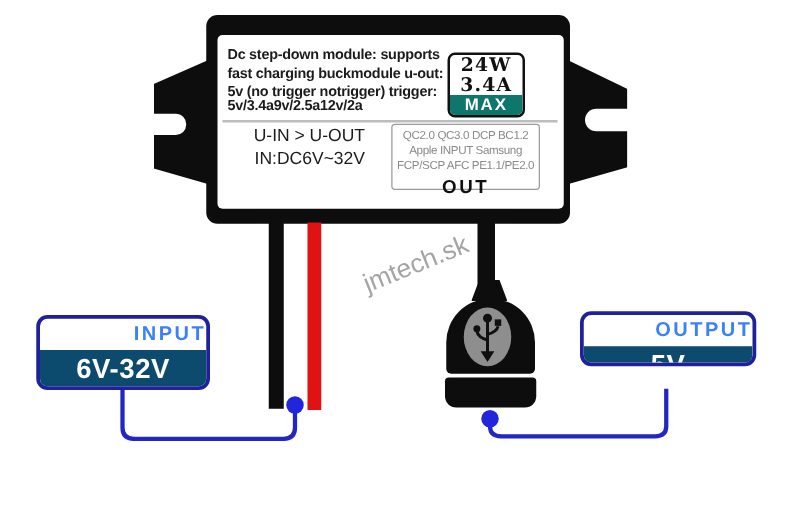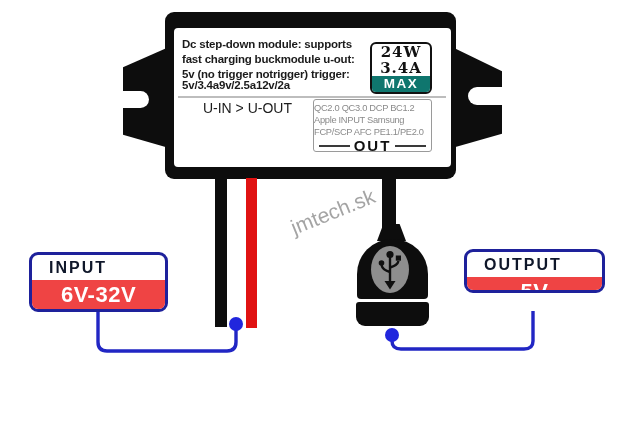--- a/index.html
+++ b/index.html
@@ -14,51 +14,51 @@
              clip-path:polygon(0% 0%,100% 24%,100% 86%,0% 100%);}
   #slot-left{left:121px;top:91px;width:28px;height:17px;background:#fff;border-radius:0 9px 9px 0;}
   #slot-right{left:468px;top:87px;width:36px;height:18px;background:#fff;border-radius:9px 0 0 9px;}
   #module-body{left:165px;top:12px;width:291px;height:167px;background:#0d0d0d;border-radius:9px;}
   #module-label{left:174px;top:28px;width:277px;height:139px;background:#ffffff;border-radius:4px;color:#1b1b1b;}
   .desc{left:8px;top:9px;font-size:11.5px;font-weight:700;line-height:15px;letter-spacing:-0.2px;white-space:nowrap;}
   #label-divider{left:4px;top:68px;width:268px;height:2px;background:#bdbdbd;}
   .io-line{left:0;width:118px;text-align:right;font-weight:400;font-size:14px;white-space:nowrap;}
   #io-1{top:72px;} #io-2{top:90px;} #io-3{top:107px;left:-4px;width:126px;}
   
-  #rating-badge{left:196px;top:14px;width:62px;height:52px;background:#fff;border:2px solid #111;
+  #rating-badge{left:184px;top:14px;width:62px;height:52px;background:#fff;border:2px solid #111;
                 border-radius:6px;box-sizing:border-box;overflow:hidden;text-align:center;}
   .badge-num{font-family:"DejaVu Serif",serif;font-weight:700;font-size:15px;line-height:16px;
              letter-spacing:1px;color:#111;white-space:nowrap;}
   #badge-max{background:#0f766e;color:#fff;font-weight:700;font-size:13.5px;line-height:16px;
              letter-spacing:1.5px;height:16px;}
   
   #protocol-box{left:139px;top:71px;width:119px;height:53px;border:1.5px solid #9a9a9a;border-radius:3px;
-                box-sizing:border-box;text-align:left;padding-top:2px;}
+                box-sizing:border-box;text-align:center;padding-top:2px;}
   .proto-line{font-size:9.3px;line-height:12px;color:#8a8a8a;letter-spacing:-0.3px;white-space:nowrap;}
-  #out-row{display:flex;align-items:center;gap:4px;padding:0 5px;margin-top:0px;}
+  #out-row{display:flex;align-items:center;gap:4px;padding:0 5px;margin-top:0px;flex-direction:column;}
   .out-dash{flex:1;height:2px;background:#3a3a3a;}
   #out-text{font-weight:700;font-size:15px;letter-spacing:2px;color:#111;line-height:16px;}
   
   #wire-black{left:215px;top:178px;width:12px;height:149px;background:#0d0d0d;}
   #wire-red{left:246px;top:178px;width:11px;height:150px;background:#e01212;}
   #wire-usb{left:382px;top:178px;width:14px;height:52px;background:#0d0d0d;}
   #usb-flare{left:377px;top:224px;width:29px;height:17px;background:#0d0d0d;
              clip-path:polygon(22% 0,78% 0,100% 100%,0% 100%);}
   
   #usb-dome{left:357px;top:239px;width:71px;height:60px;background:#0d0d0d;border-radius:35px 35px 4px 4px;}
   #usb-collar{left:356px;top:302px;width:73px;height:24px;background:#0d0d0d;border-radius:3px 3px 9px 9px;}
   #usb-oval{left:371px;top:246px;width:38px;height:47px;background:#8e8e8e;border-radius:50%;}
   
   .tag{background:#fff;border:3px solid #1e219b;border-radius:9px;box-sizing:border-box;
        overflow:hidden;display:flex;flex-direction:column;}
   #input-tag{left:29px;top:252px;width:139px;height:60px;}
   #output-tag{left:464px;top:249px;width:141px;height:44px;}
-  .tag-title{height:25px;line-height:25px;text-align:left;color:#0f172a;font-weight:700;
+  .tag-title{height:25px;line-height:25px;text-align:right;color:#3b82f6;font-weight:700;
              font-size:16px;letter-spacing:2px;margin-left:17px;}
-  .tag-value{flex:1;background:#ef4444;color:#fff;text-align:center;font-weight:800;
+  .tag-value{flex:1;background:#0c4a6e;color:#fff;text-align:center;font-weight:800;
              font-size:22px;line-height:29px;letter-spacing:0.5px;}
   
   #watermark{left:253px;top:200px;width:160px;text-align:center;color:#9b9b9b;font-size:21px;
              transform:rotate(-22deg);opacity:0.9;}
   #blue-overlay{left:0;top:0;width:637px;height:423px;pointer-events:none;}
 </style>
 </head>
 <body>
 
 <div id="stage">
@@ -70,20 +70,21 @@
   <div class="abs" id="module-body"></div>
 
   <div class="abs" id="module-label">
     <div class="abs desc" style="top:24px">fast charging buckmodule u-out:</div>
     <div class="abs desc" style="top:9px">Dc step-down module: supports</div>
     <div class="abs desc" style="top:39px">5v (no trigger notrigger) trigger:</div>
     <div class="abs desc" style="top:50px">5v/3.4a9v/2.5a12v/2a</div>
     <div class="abs" id="label-divider"></div>
 
     <div class="abs io-line" id="io-1">U-IN &gt; U-OUT</div>
+    <div class="abs io-line" id="io-2">IN:DC6V~32V</div>
 
     <div class="abs" id="rating-badge">
       <div class="badge-num">24W</div>
       <div class="badge-num">3.4A</div>
       <div id="badge-max">MAX</div>
     </div>
 
     <div class="abs" id="protocol-box">
       <div class="proto-line">QC2.0 QC3.0 DCP BC1.2</div>
       <div class="proto-line">Apple INPUT Samsung</div>

